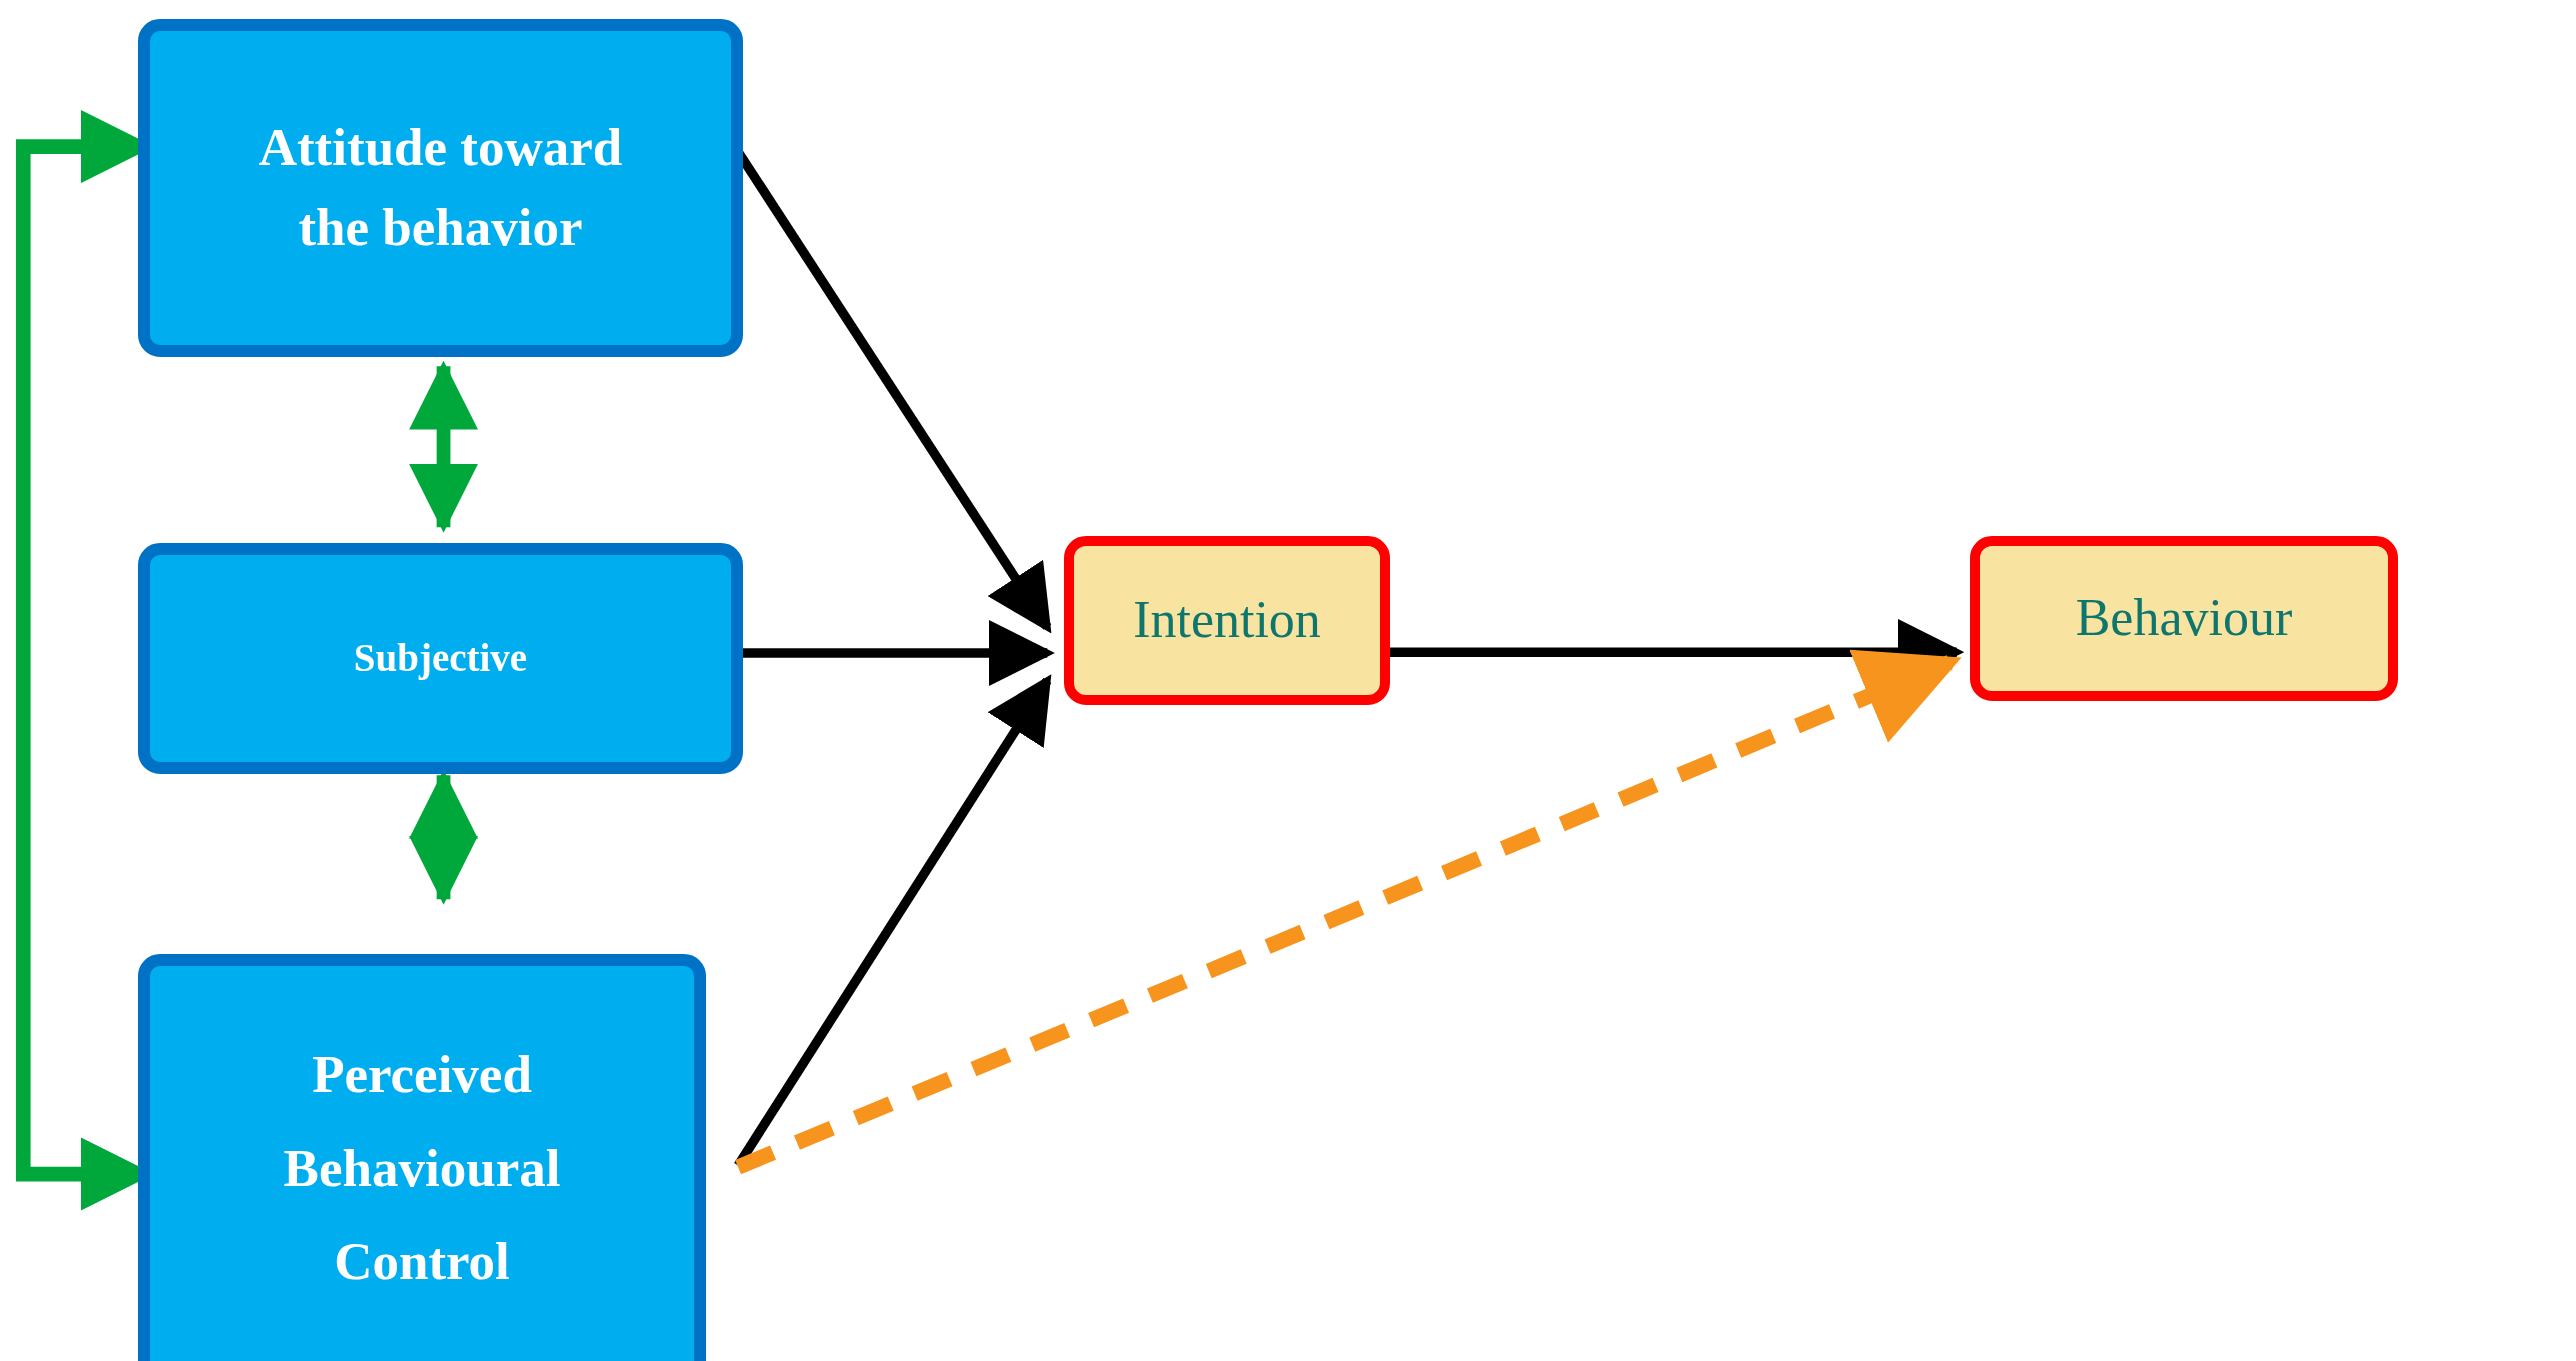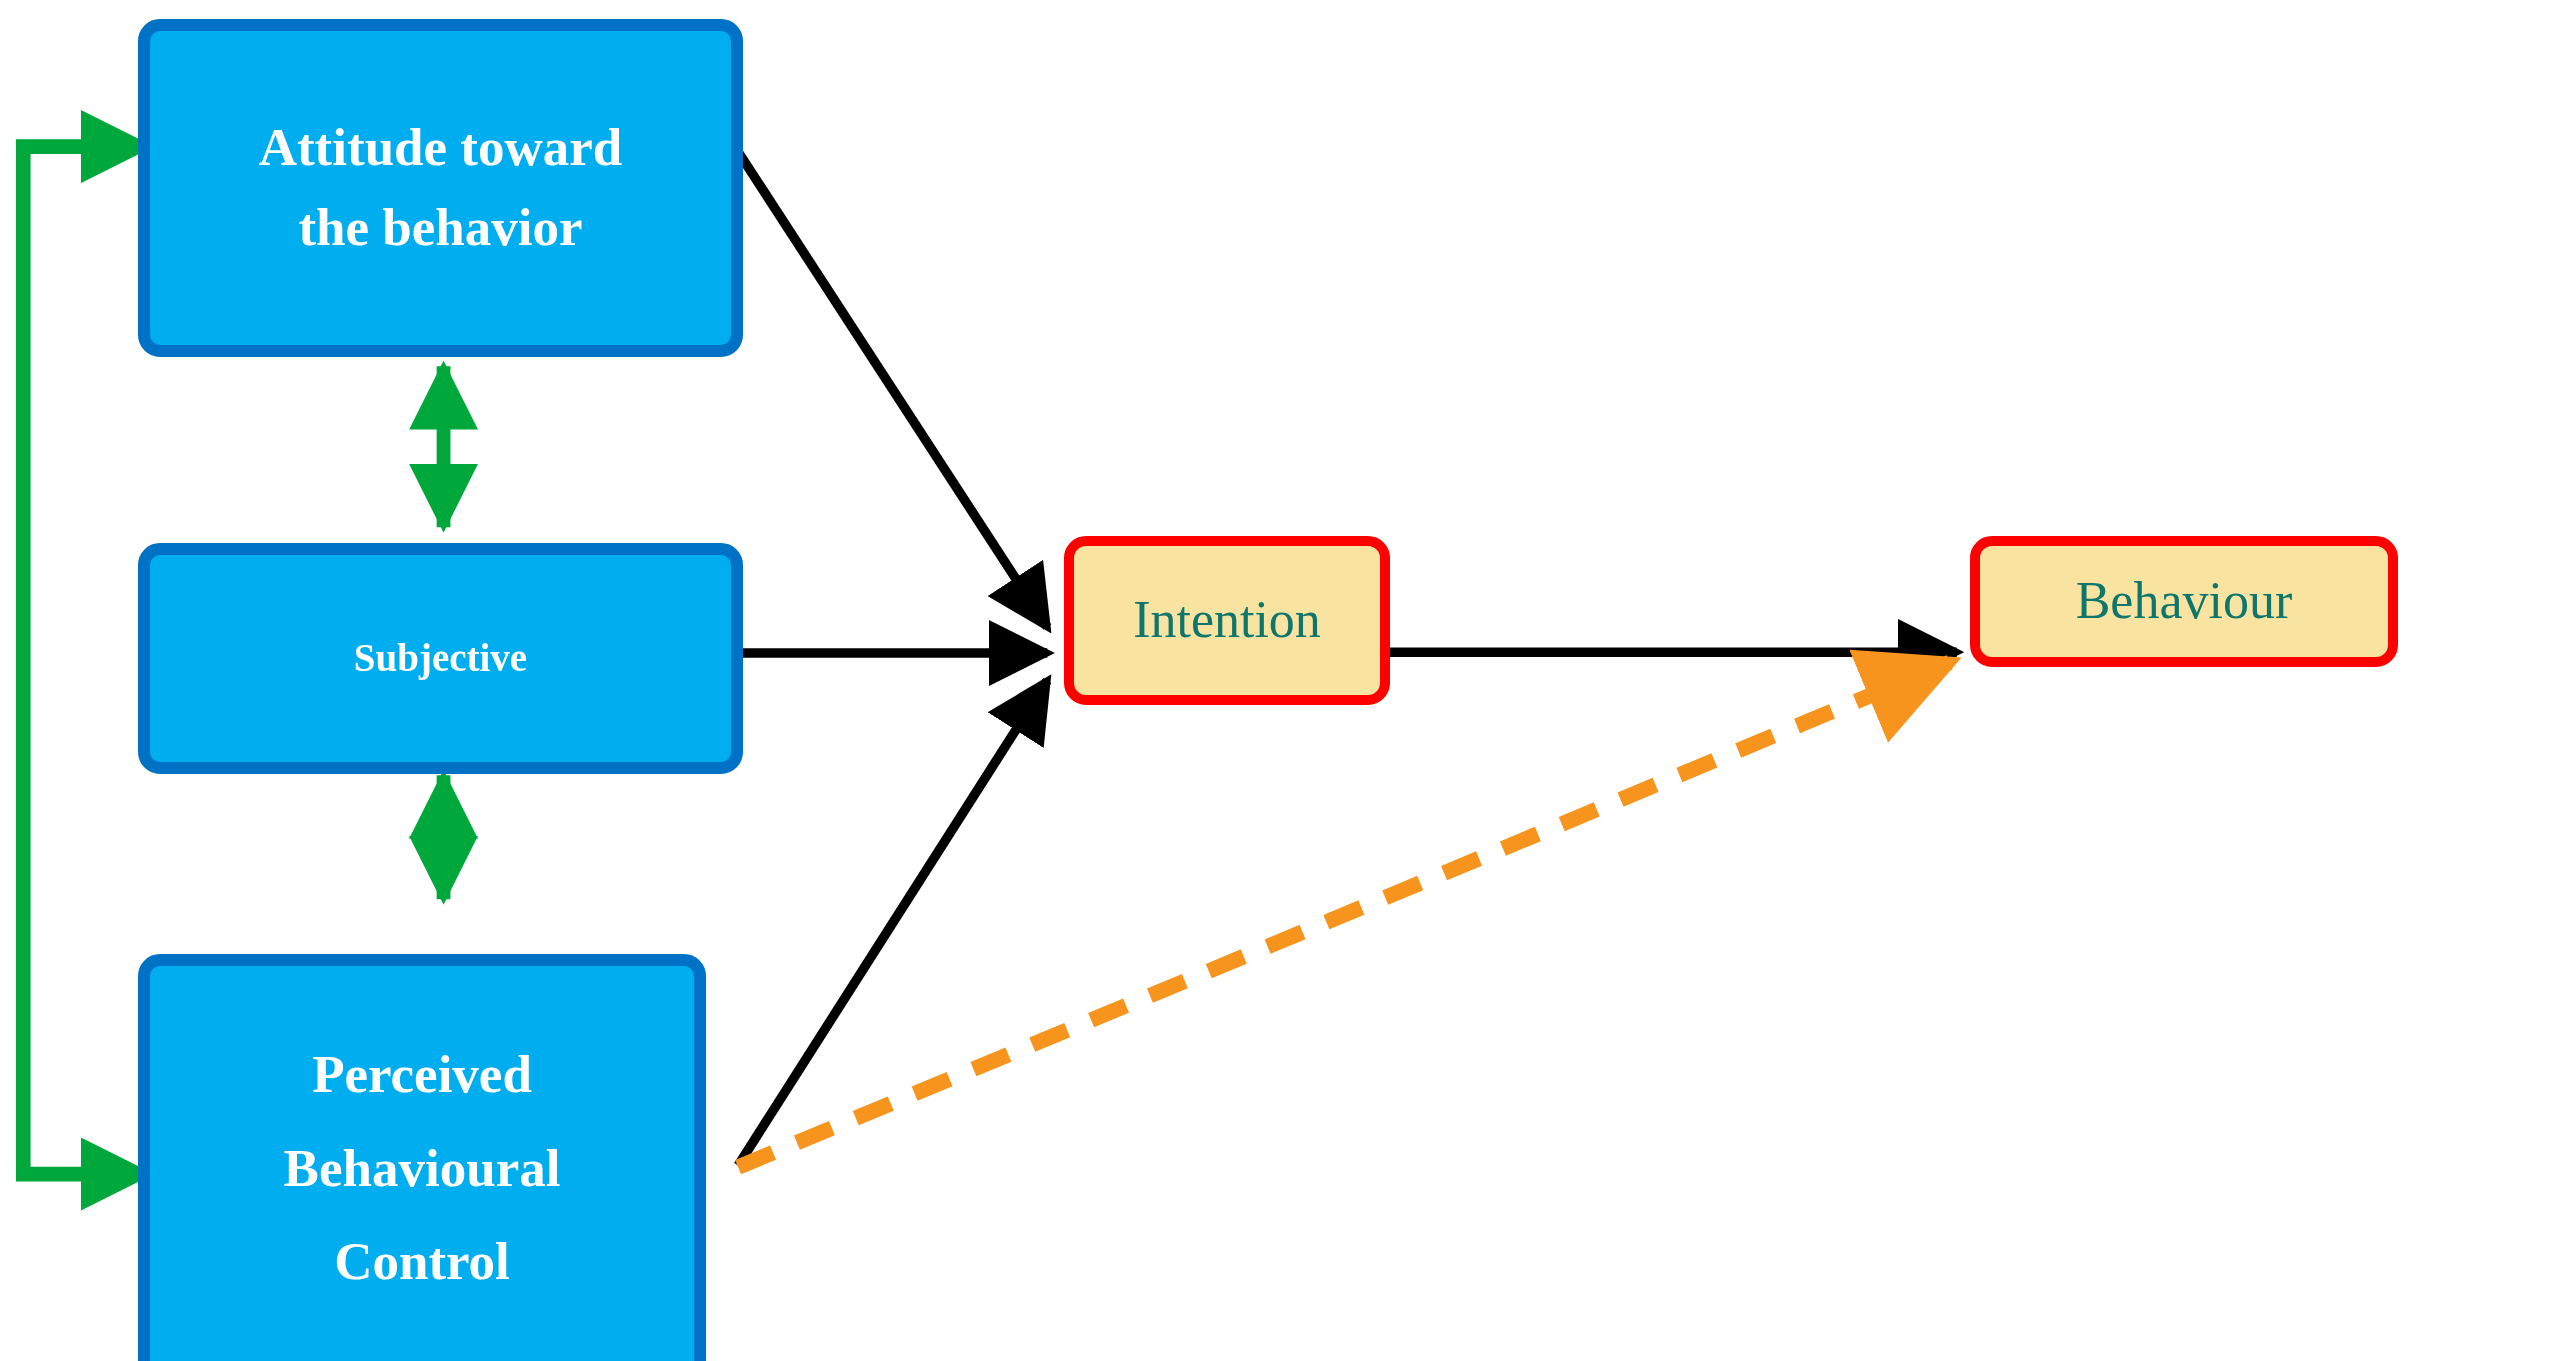--- a/index.html
+++ b/index.html
@@ -68,21 +68,21 @@
     left: 138px; top: 906px; width: 568px; height: 429px;
     font-size: 53px;
     margin-top: 48px;
   }
   #node-pbc .node-line + .node-line { margin-top: 38px; }
   #node-intention {
     left: 1044px; top: 536px; width: 326px; height: 169px;
     font-size: 52px;
   }
   #node-behaviour {
-    left: 1950px; top: 536px; width: 428px; height: 131px;
+    left: 1950px; top: 536px; width: 428px; height: 165px;
     font-size: 52px;
   }
 </style>
 </head>
 <body>
 
 <div id="diagram-canvas">
 
   <svg id="edge-layer" width="2576" height="1362" viewBox="0 0 2991 1581" xmlns="http://www.w3.org/2000/svg">
     <defs>

